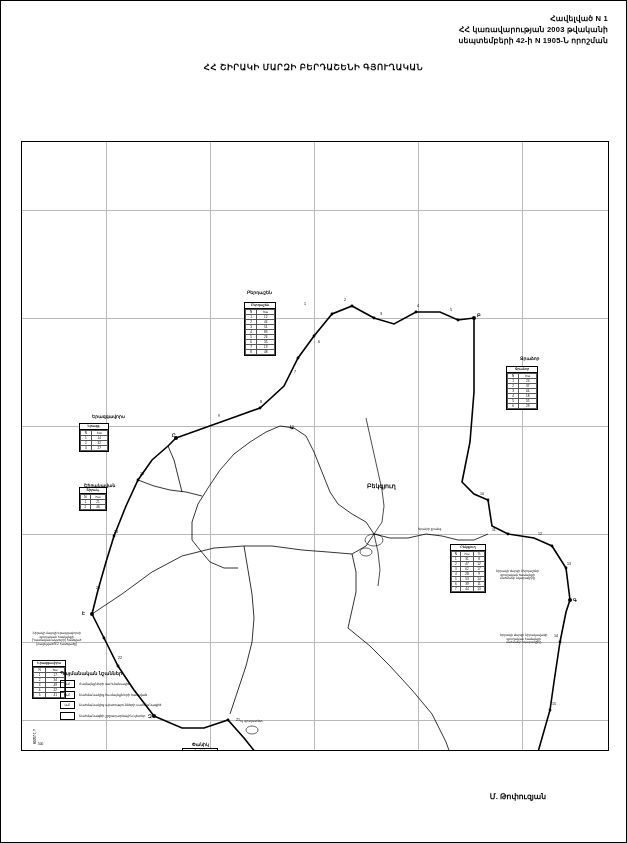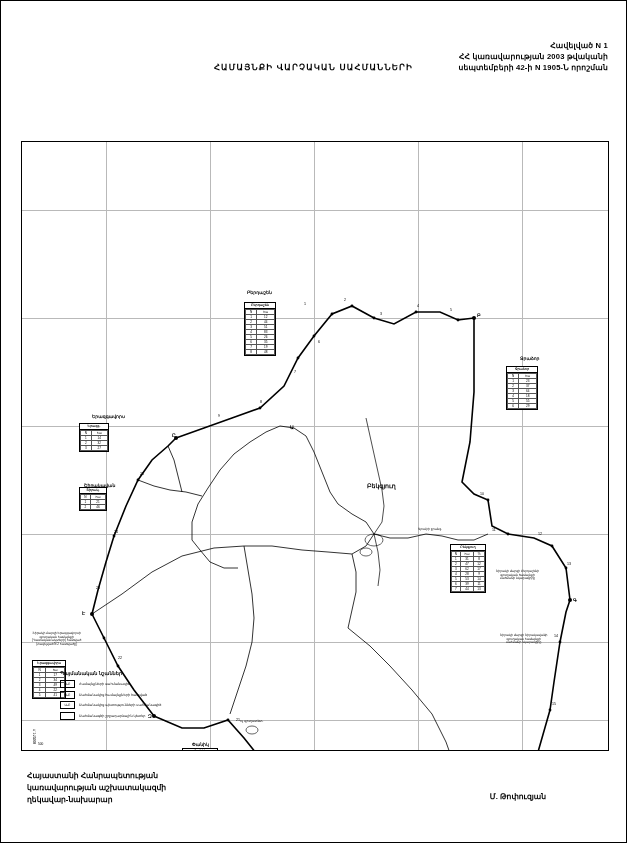--- a/index.html
+++ b/index.html
@@ -28,21 +28,20 @@
   
   .hdr-right {
     position: absolute;
     right: 18px;
     top: 12px;
     text-align: right;
     font-size: 7.6px;
     font-weight: bold;
     line-height: 11px;
     letter-spacing: .2px;
-    margin-top: 27px;
   }
   .hdr-title {
     position: absolute;
     left: 0; right: 0;
     top: 60px;
     text-align: center;
     font-size: 8.4px;
     font-weight: bold;
     line-height: 13px;
     letter-spacing: .6px;
@@ -193,21 +192,21 @@
 
 <div class="page">
 
   <div class="hdr-right">
     <div>Հավելված N 1</div>
     <div>ՀՀ կառավարության 2003 թվականի</div>
     <div>սեպտեմբերի 42-ի N 1905-Ն որոշման</div>
   </div>
 
   <div class="hdr-title">
-    <div class="l2">ՀԱՄԱՅՆՔԻ ՎԱՐՉԱԿԱՆ   ՍԱՀՄԱՆՆԵՐԻ</div>
+    <div>ՀՀ ՇԻՐԱԿԻ ՄԱՐԶԻ ԲԵՐԴԱՇԵՆԻ ԳՅՈՒՂԱԿԱՆ</div>
   </div>
 
   <div class="map-frame">
 
     <div class="grid-v" style="left:84px"></div>
     <div class="grid-v" style="left:188px"></div>
     <div class="grid-v" style="left:292px"></div>
     <div class="grid-v" style="left:396px"></div>
     <div class="grid-v" style="left:500px"></div>
     <div class="grid-h" style="top:68px"></div>
@@ -561,19 +560,14 @@
       <div class="legend-row">
         <div class="legend-key"></div>
         <div class="legend-text">Սահմանագծի շրջադարձային կետեր</div>
       </div>
     </div>
 
     <div class="scale-mark">Մ 1:25000</div>
     <div class="scale-num">500</div>
   </div>
 
-  <div class="footer-left">
-    <div>Հայաստանի Հանրապետության</div>
-    <div>կառավարության աշխատակազմի</div>
-    <div>ղեկավար-նախարար</div>
-  </div>
   <div class="footer-right">Մ. Թոփուզյան</div>
 </div>
 
 </body></html>

